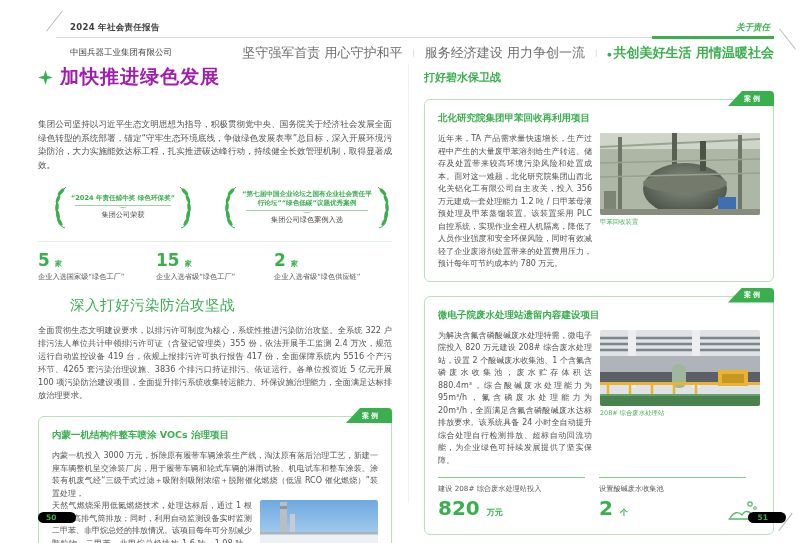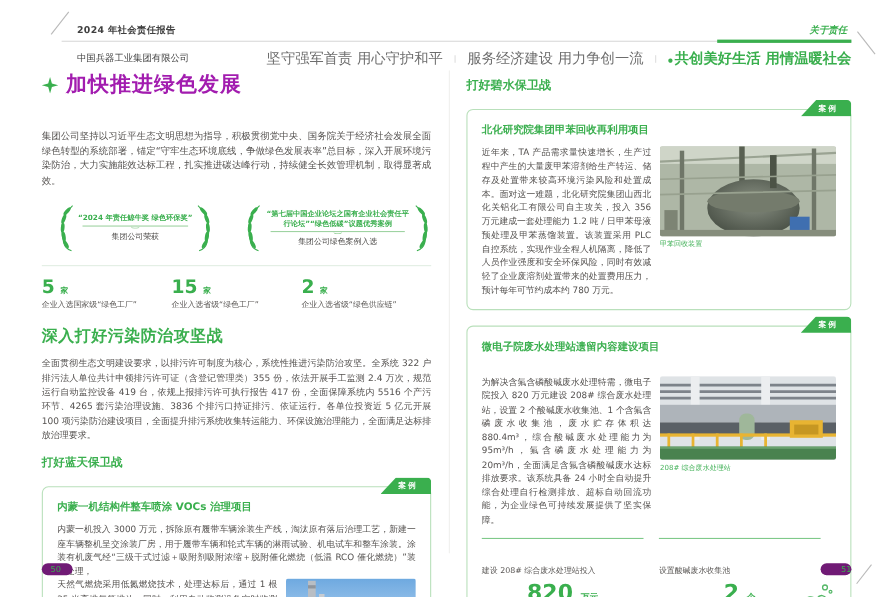--- a/index.html
+++ b/index.html
@@ -47,50 +47,50 @@
 
   .soft-hr { margin-top:12px; border-top:1px solid #e2eee3; }
 
   
   .stats { display:flex; margin-top:9px; }
   .stat { width:118px; }
   .stat-num { font-size:17px; font-weight:bold; color:#3aaf4e; line-height:18px; }
   .stat-unit { font-size:7px; font-weight:bold; color:#3aaf4e; }
   .stat-label { margin-top:2px; font-size:7.2px; color:#5a5755; }
 
-  .section-title { margin-top:14px; font-size:14.5px; font-weight:bold; color:#3aaf4e; letter-spacing:.5px; }
+  .section-title { margin-top:14px; font-size:14.5px; font-weight:normal; color:#3aaf4e; letter-spacing:.5px;margin-left:32px; }
   .section-body { margin-top:9px; font-size:8.2px; line-height:13px; color:#555250; text-align:justify; }
   .sub-title { margin-top:12px; font-size:10.5px; font-weight:bold; color:#3aaf4e; }
   .rp-heading { font-size:11px; font-weight:bold; color:#3aaf4e; margin-top:8px; }
 
   
   .case-card { position:relative; margin-top:14px; border:1px solid #b9e0bb; border-radius:6px; padding:12px 13px 10px; background:#ffffff; }
   .badge { position:absolute; top:-9px; right:-1px; background:#3aaf4e; color:#ffffff; font-size:7px; font-weight:bold;
            padding:2.5px 12px 2.5px 16px; clip-path:polygon(14px 0,100% 0,100% 100%,0 100%); border-radius:0 4px 0 0; letter-spacing:2px; }
   .card-title { font-size:9.5px; font-weight:bold; color:#3aaf4e; }
   .card-body { margin-top:8px; font-size:8px; line-height:12.5px; color:#555250; text-align:justify; }
   .card-split { display:flex; gap:8px; margin-top:0; }
   .card-split .card-body { flex:1; margin-top:0; }
   .figure { flex:0 0 auto; }
   .figure .caption { margin-top:3px; font-size:6.4px; color:#47b35c; }
   .photo { border-radius:2px; overflow:hidden; display:block; }
 
   
   .card-stats { display:flex; margin-top:10px; padding-top:0; position:relative; }
-  .cstat { width:148px; border-top:1px solid #7fc98a; padding-top:24px; margin-right:14px; }
+  .cstat { width:148px; border-top:1px solid #7fc98a; padding-top:6px; margin-right:14px; }
   .cstat-label { font-size:7.2px; color:#5a5755; }
-  .cstat-num { font-size:20px; font-weight:bold; color:#3aaf4e; line-height:22px; margin-top:3px;text-align:center; }
+  .cstat-num { font-size:20px; font-weight:bold; color:#3aaf4e; line-height:22px; margin-top:3px; }
   .cstat-unit { font-size:8px; font-weight:bold; color:#3aaf4e; }
   .eco { position:absolute; right:2px; bottom:2px; }
 
   
-  .page-pill { position:absolute; bottom:20px; width:28px; height:11px; background:#701a75; border-radius:6px;
-               font-size:7.5px; font-weight:normal; color:#3aaf4e; display:flex; align-items:center; }
+  .page-pill { position:absolute; bottom:20px; width:38px; height:11px; background:#000000; border-radius:6px;
+               font-size:7.5px; font-weight:bold; color:#3aaf4e; display:flex; align-items:center; }
   .pill-left { left:38px; padding-left:8px; }
-  .pill-right { right:26px; justify-content:flex-end; padding-right:0; }
+  .pill-right { right:14px; justify-content:flex-end; padding-right:18px; }
 
   .page-divider { position:absolute; left:408px; top:64px; bottom:40px; width:1px; background:#f0f0ee; }
 </style>
 </head>
 <body>
 
 <div class="spread">
   <div class="corner corner-tl"></div>
   <div class="corner corner-tr"></div>
   <div class="corner corner-br"></div>
@@ -198,21 +198,20 @@
       </div>
       <div class="stat">
         <div><span class="stat-num">2</span>
              <span class="stat-unit">家</span></div>
         <div class="stat-label">企业入选省级“绿色供应链”</div>
       </div>
     </div>
 
     <h2 class="section-title">深入打好污染防治攻坚战</h2>
     <p class="section-body">全面贯彻生态文明建设要求，以排污许可制度为核心，系统性推进污染防治攻坚。全系统 322 户排污法人单位共计申领排污许可证（含登记管理类）355 份，依法开展手工监测 2.4 万次，规范运行自动监控设备 419 台，依规上报排污许可执行报告 417 份，全面保障系统内 5516 个产污环节、4265 套污染治理设施、3836 个排污口持证排污、依证运行。各单位投资近 5 亿元开展 100 项污染防治建设项目，全面提升排污系统收集转运能力、环保设施治理能力，全面满足达标排放治理要求。</p>
-    <h3 class="sub-title">打好蓝天保卫战</h3>
 
     <div class="case-card">
       <div class="badge">案例</div>
       <div class="card-title">内蒙一机结构件整车喷涂 VOCs 治理项目</div>
       <p class="card-body">内蒙一机投入 3000 万元，拆除原有履带车辆涂装生产线，淘汰原有落后治理工艺，新建一座车辆整机呈交涂装厂房，用于履带车辆和轮式车辆的淋雨试验、机电试车和整车涂装。涂装有机废气经“三级干式过滤＋吸附剂吸附浓缩＋脱附催化燃烧（低温 RCO 催化燃烧）”装置处理，</p>
       <div class="card-split">
         <p class="card-body">天然气燃烧采用低氮燃烧技术，处理达标后，通过 1 根 25 米高排气筒排放；同时，利用自动监测设备实时监测二甲苯、非甲烷总烃的排放情况。该项目每年可分别减少颗粒物、二甲苯、非甲烷总烃排放 1.6 吨、1.08 吨、3.267 吨。通过淘汰落后工艺，新增整机呈交涂装设备设施，形成了生产条件完备、技术先进、环境友好的履带、轮式车辆通用型机电呈交和涂装作业平台。</p>
         <div class="figure">
           <svg class="photo" width="118" height="62" viewBox="0 0 118 62">
             <defs>
@@ -273,21 +272,21 @@
             <rect x="0" y="76" width="160" height="6" fill="#868d7c"></rect>
           </svg>
           <div class="caption">甲苯回收装置</div>
         </div>
       </div>
     </div>
 
     <div class="case-card">
       <div class="badge">案例</div>
       <div class="card-title">微电子院废水处理站遗留内容建设项目</div>
-      <div class="card-split" style="margin-top:20px;">
+      <div class="card-split" style="margin-top:8px;">
         <p class="card-body">为解决含氟含磷酸碱废水处理特需，微电子院投入 820 万元建设 208# 综合废水处理站，设置 2 个酸碱废水收集池、1 个含氟含磷废水收集池，废水贮存体积达 880.4m³，综合酸碱废水处理能力为 95m³/h，氟含磷废水处理能力为 20m³/h，全面满足含氟含磷酸碱废水达标排放要求。该系统具备 24 小时全自动提升综合处理自行检测排放、超标自动回流功能，为企业绿色可持续发展提供了坚实保障。</p>
         <div class="figure">
           <svg class="photo" width="160" height="76" viewBox="0 0 160 76">
             <rect width="160" height="76" fill="#dfe3e6"></rect>
             <path d="M0 8 L160 8 M0 14 L160 14 M0 20 L160 20" stroke="#7d838a" stroke-width="2.5"></path>
             <rect x="28" y="0" width="8" height="58" fill="#eceef0"></rect>
             <rect x="92" y="0" width="8" height="58" fill="#eceef0"></rect>
             <rect x="0" y="26" width="160" height="16" fill="#aeb4ba"></rect>
             <rect x="0" y="42" width="160" height="12" fill="#5a6066"></rect>
             <rect x="72" y="34" width="14" height="24" rx="6" fill="#9fb79a"></rect>

